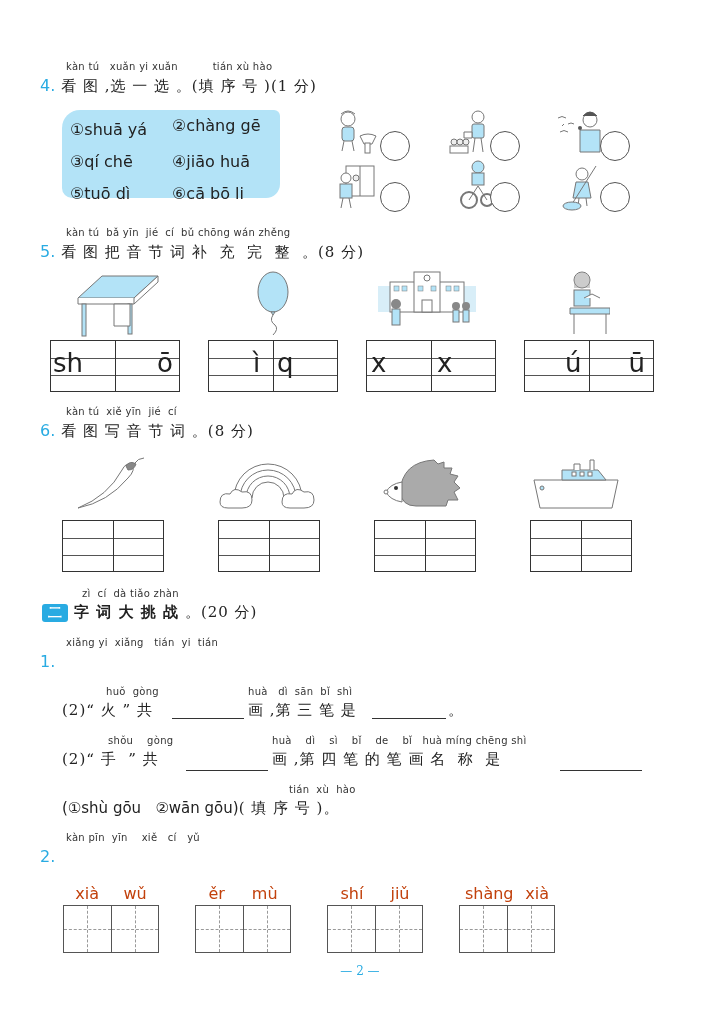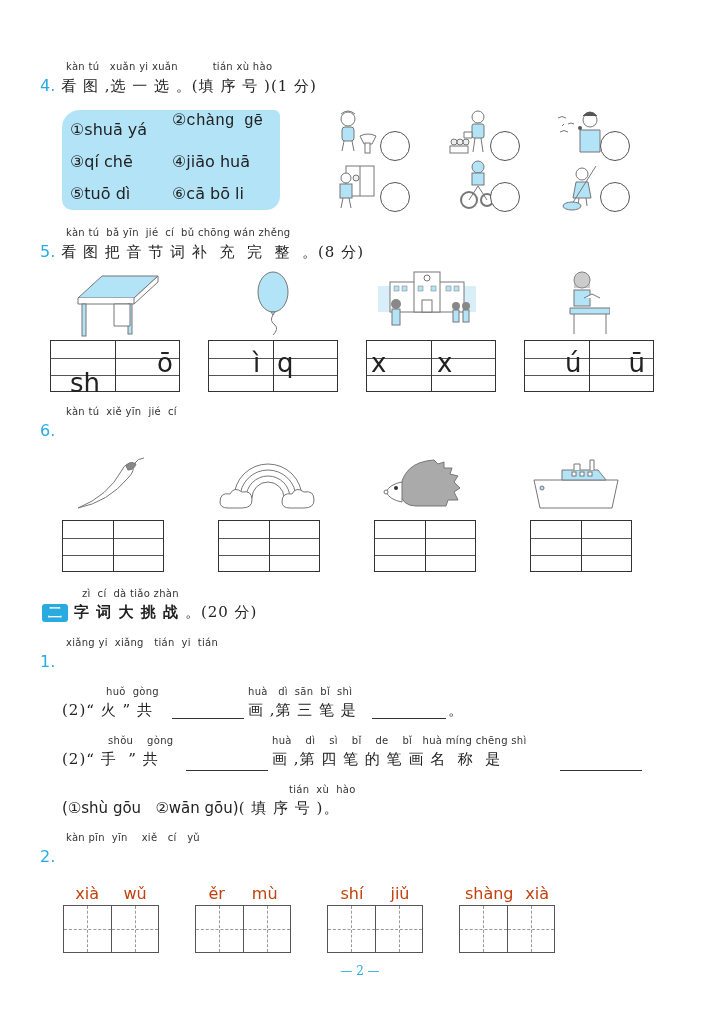--- a/index.html
+++ b/index.html
@@ -29,23 +29,23 @@
 </style>
 </head>
 <body>
 
 <div class="abs py" style="left:66px;top:61px;">kàn tú   xuǎn yi xuǎn          tián xù hào</div>
 <div class="abs" style="left:40px;top:76px;display:flex;align-items:baseline;gap:6px;">
   <span class="qnum">4.</span>
   <span class="qline">看 图 ,选 一 选 。(填 序 号 )(1 分)</span>
 </div>
 
-<div class="abs optbox" style="left:62px;top:110px;width:218px;height:100px;">
+<div class="abs optbox" style="left:62px;top:110px;width:218px;height:88px;">
   <div class="abs opt" style="left:8px;top:10px;">①shuā yá</div>
-  <div class="abs opt" style="left:110px;top:0;font-family:Liberation Mono, monospace;">②chàng gē</div>
+  <div class="abs opt" style="left:110px;top:6px;">②chàng gē</div>
   <div class="abs opt" style="left:8px;top:42px;">③qí chē</div>
   <div class="abs opt" style="left:110px;top:42px;">④jiāo huā</div>
   <div class="abs opt" style="left:8px;top:74px;">⑤tuō dì</div>
   <div class="abs opt" style="left:110px;top:74px;">⑥cā bō li</div>
 </div>
 
 <div class="abs" style="left:334px;top:110px;">
   <svg width="46" height="46" viewBox="0 0 46 46">
       <circle cx="14" cy="9" r="7" fill="#fff" stroke="#777"></circle>
       <path d="M7 4 q7 -6 14 0" stroke="#777" fill="none"></path>
@@ -169,21 +169,21 @@
       <path d="M18 30 l8 -4 l8 4" fill="#fff" stroke="#777"></path>
       <path d="M4 40 h40 v6 h-40z" fill="#b3e3f7" stroke="#777"></path>
       <path d="M8 46 v20 M40 46 v20" stroke="#777"></path>
     </svg>
 </div>
 
 <div class="abs grid4" style="left:50px;top:340px;width:130px;height:52px;">
   <div class="hl" style="top:17px;"></div>
     <div class="hl" style="top:34px;"></div>
     <div class="vl" style="left:64px;"></div>
-  <span class="pyfill" style="left:19px;top:9px;margin-top:20px;">sh</span>
+  <span class="pyfill" style="left:2px;top:9px;">sh</span>
   <span class="pyfill" style="right:6px;top:9px;">ō</span>
 </div>
 <div class="abs grid4" style="left:208px;top:340px;width:130px;height:52px;">
   <div class="hl" style="top:17px;"></div>
     <div class="hl" style="top:34px;"></div>
     <div class="vl" style="left:64px;"></div>
   <span class="pyfill" style="left:44px;top:9px;">ì</span>
   <span class="pyfill" style="left:68px;top:9px;">q</span>
 </div>
 <div class="abs grid4" style="left:366px;top:340px;width:130px;height:52px;">
@@ -197,20 +197,21 @@
   <div class="hl" style="top:17px;"></div>
     <div class="hl" style="top:34px;"></div>
     <div class="vl" style="left:64px;"></div>
   <span class="pyfill" style="left:40px;top:9px;">ú</span>
   <span class="pyfill" style="right:8px;top:9px;">ū</span>
 </div>
 
 <div class="abs py" style="left:66px;top:406px;">kàn tú  xiě yīn  jié  cí</div>
 <div class="abs" style="left:40px;top:421px;display:flex;align-items:baseline;gap:6px;">
   <span class="qnum">6.</span>
+  <span class="qline">看 图 写 音 节 词 。(8 分)</span>
 </div>
 
 <div class="abs" style="left:76px;top:456px;">
   <svg width="76" height="56" viewBox="0 0 76 56">
       <path d="M2 52 q30 -6 50 -30 q8 -8 4 -14 q-6 -2 -10 6 q-14 26 -44 38z" fill="#fff" stroke="#777"></path>
       <path d="M50 10 q4 -6 10 -2 q-2 6 -8 6z" fill="#888" stroke="#777"></path>
       <path d="M58 8 q4 -6 10 -6" stroke="#777" fill="none"></path>
     </svg>
 </div>
 <div class="abs" style="left:218px;top:458px;">

